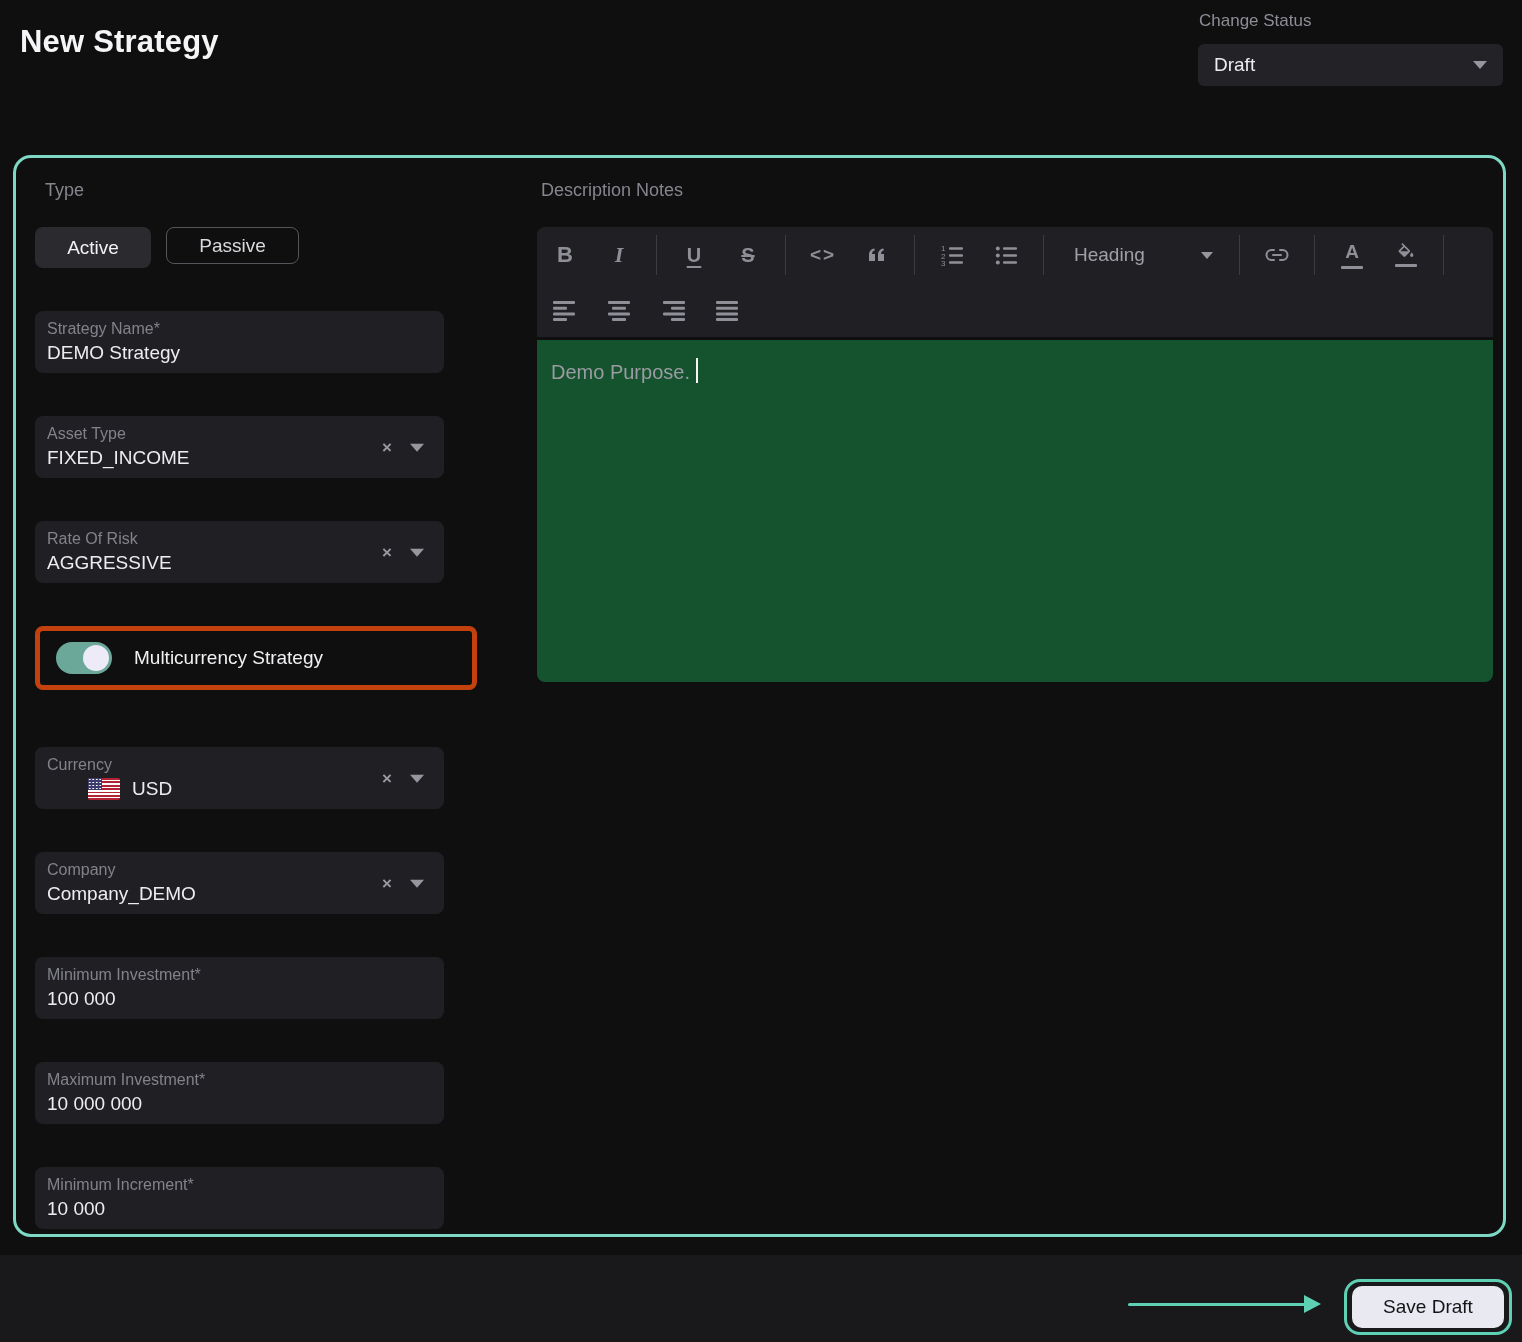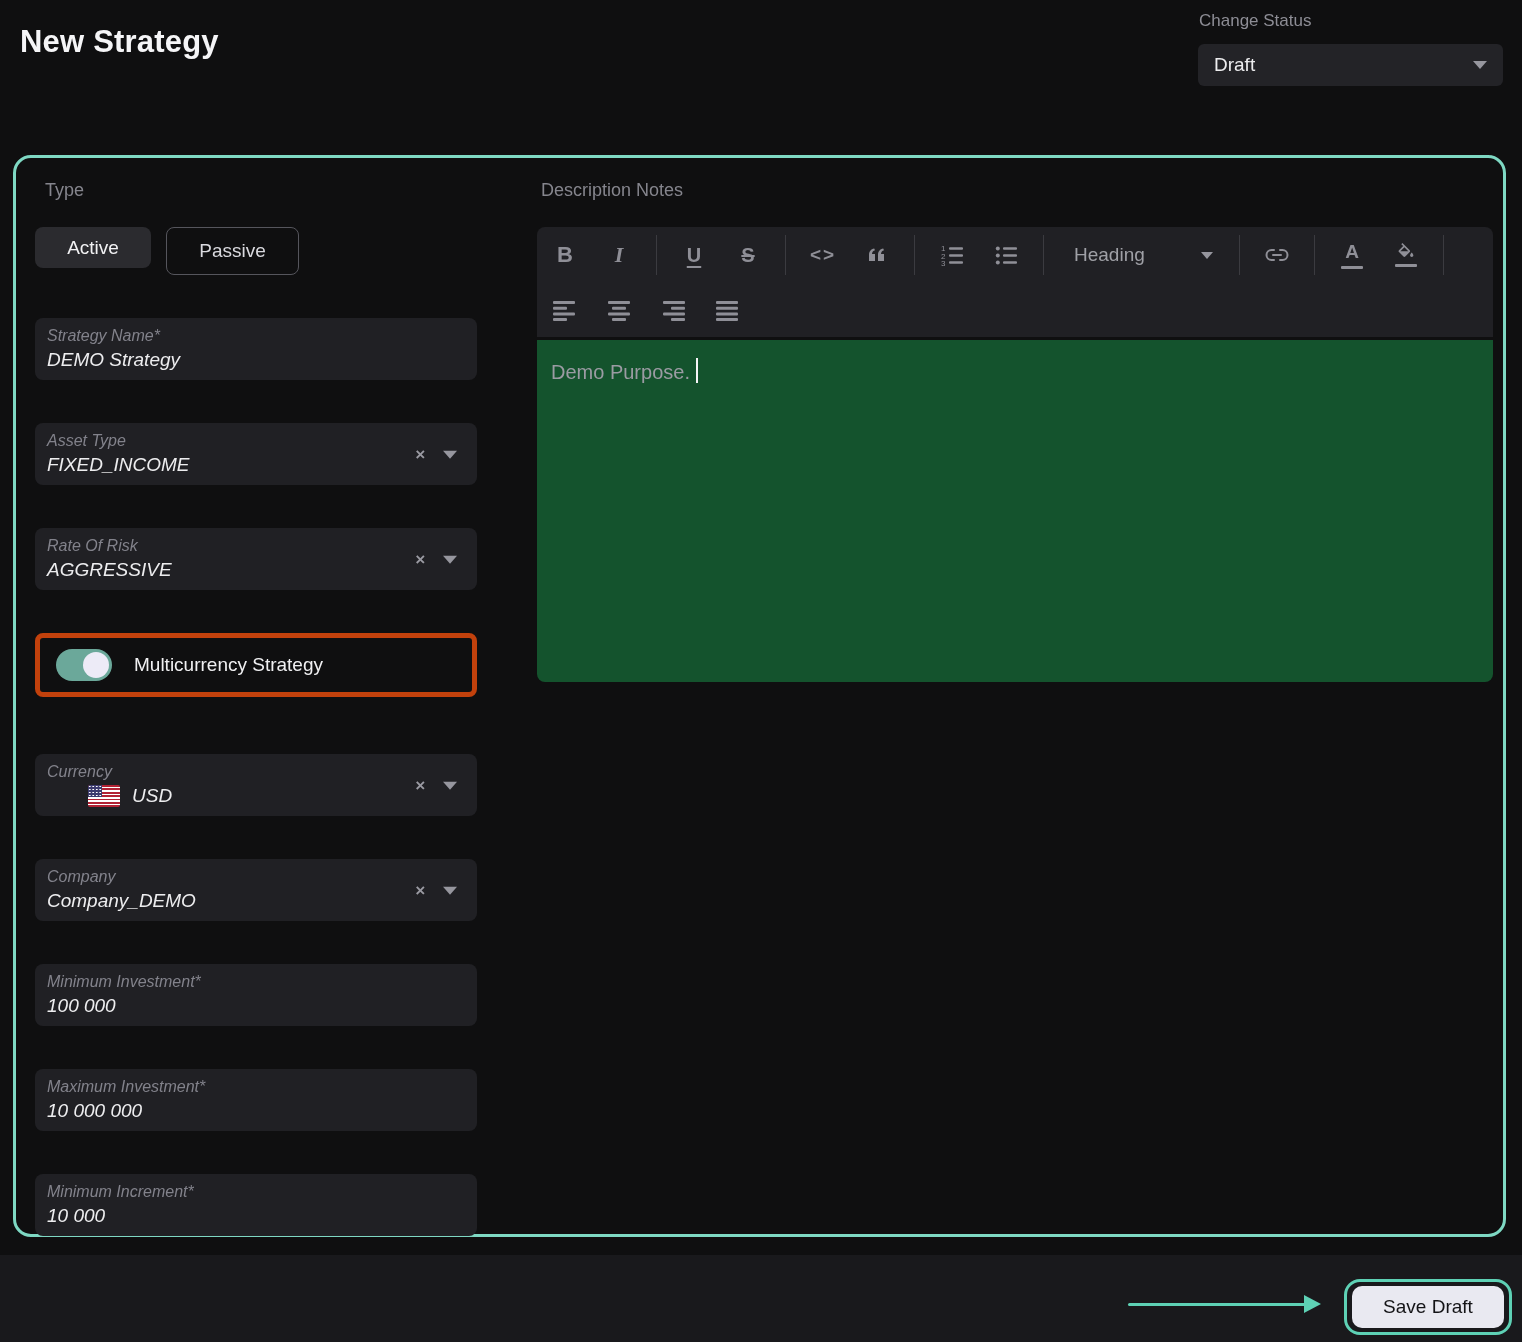--- a/index.html
+++ b/index.html
@@ -25,25 +25,25 @@
 
   
   .panel{position:absolute;left:13px;top:155px;width:1493px;height:1082px;border:3px solid #7ED8C3;
         border-radius:18px;box-sizing:border-box;}
 
   .left-col{position:absolute;left:19px;top:22px;width:442px;display:flex;flex-direction:column;}
   .section-label{font-size:18px;color:#85858D;height:22px;margin:0 0 25px 10px;}
   .type-row{display:flex;gap:15px;margin-bottom:43px;}
   .btn-active{width:116px;height:41px;background:#2B2B2F;border-radius:8px;color:#F2F2F4;font-size:19px;
         display:flex;align-items:center;justify-content:center;cursor:pointer;}
-  .btn-passive{width:133px;height:48px;background:transparent;border:1px solid #55555C;box-sizing:border-box;
+  .btn-passive{width:133px;height:37px;background:transparent;border:1px solid #55555C;box-sizing:border-box;
         border-radius:8px;color:#D9D9DE;font-size:19px;display:flex;align-items:center;justify-content:center;cursor:pointer;}
 
-  .field{position:relative;width:442px;height:62px;background:#202024;border-radius:8px;
-        padding:9px 12px;box-sizing:border-box;margin-bottom:43px;cursor:text;font-style:italic;}
+  .field{position:relative;width:409px;height:62px;background:#202024;border-radius:8px;
+        padding:9px 12px;box-sizing:border-box;margin-bottom:43px;cursor:text;}
   .field .flabel{font-size:16px;color:#82828B;margin-bottom:4px;}
   .field .fvalue{font-size:19px;color:#EDEDEF;}
   .field .clear-x{position:absolute;right:52px;top:50%;transform:translateY(-50%);color:#9A9AA2;
         font-size:17px;font-weight:700;cursor:pointer;line-height:1;}
   .field .caret{position:absolute;right:20px;top:50%;transform:translateY(-40%);cursor:pointer;}
   .vrow{display:flex;align-items:center;gap:12px;padding-left:41px;}
 
   .flag{width:32px;height:22px;position:relative;border-radius:2px;overflow:hidden;flex:0 0 auto;
         background:repeating-linear-gradient(to bottom,#B22234 0 1.7px,#FFFFFF 1.7px 3.4px);}
   .flag .canton{position:absolute;left:0;top:0;width:14px;height:12px;background-color:#3C3B6E;

